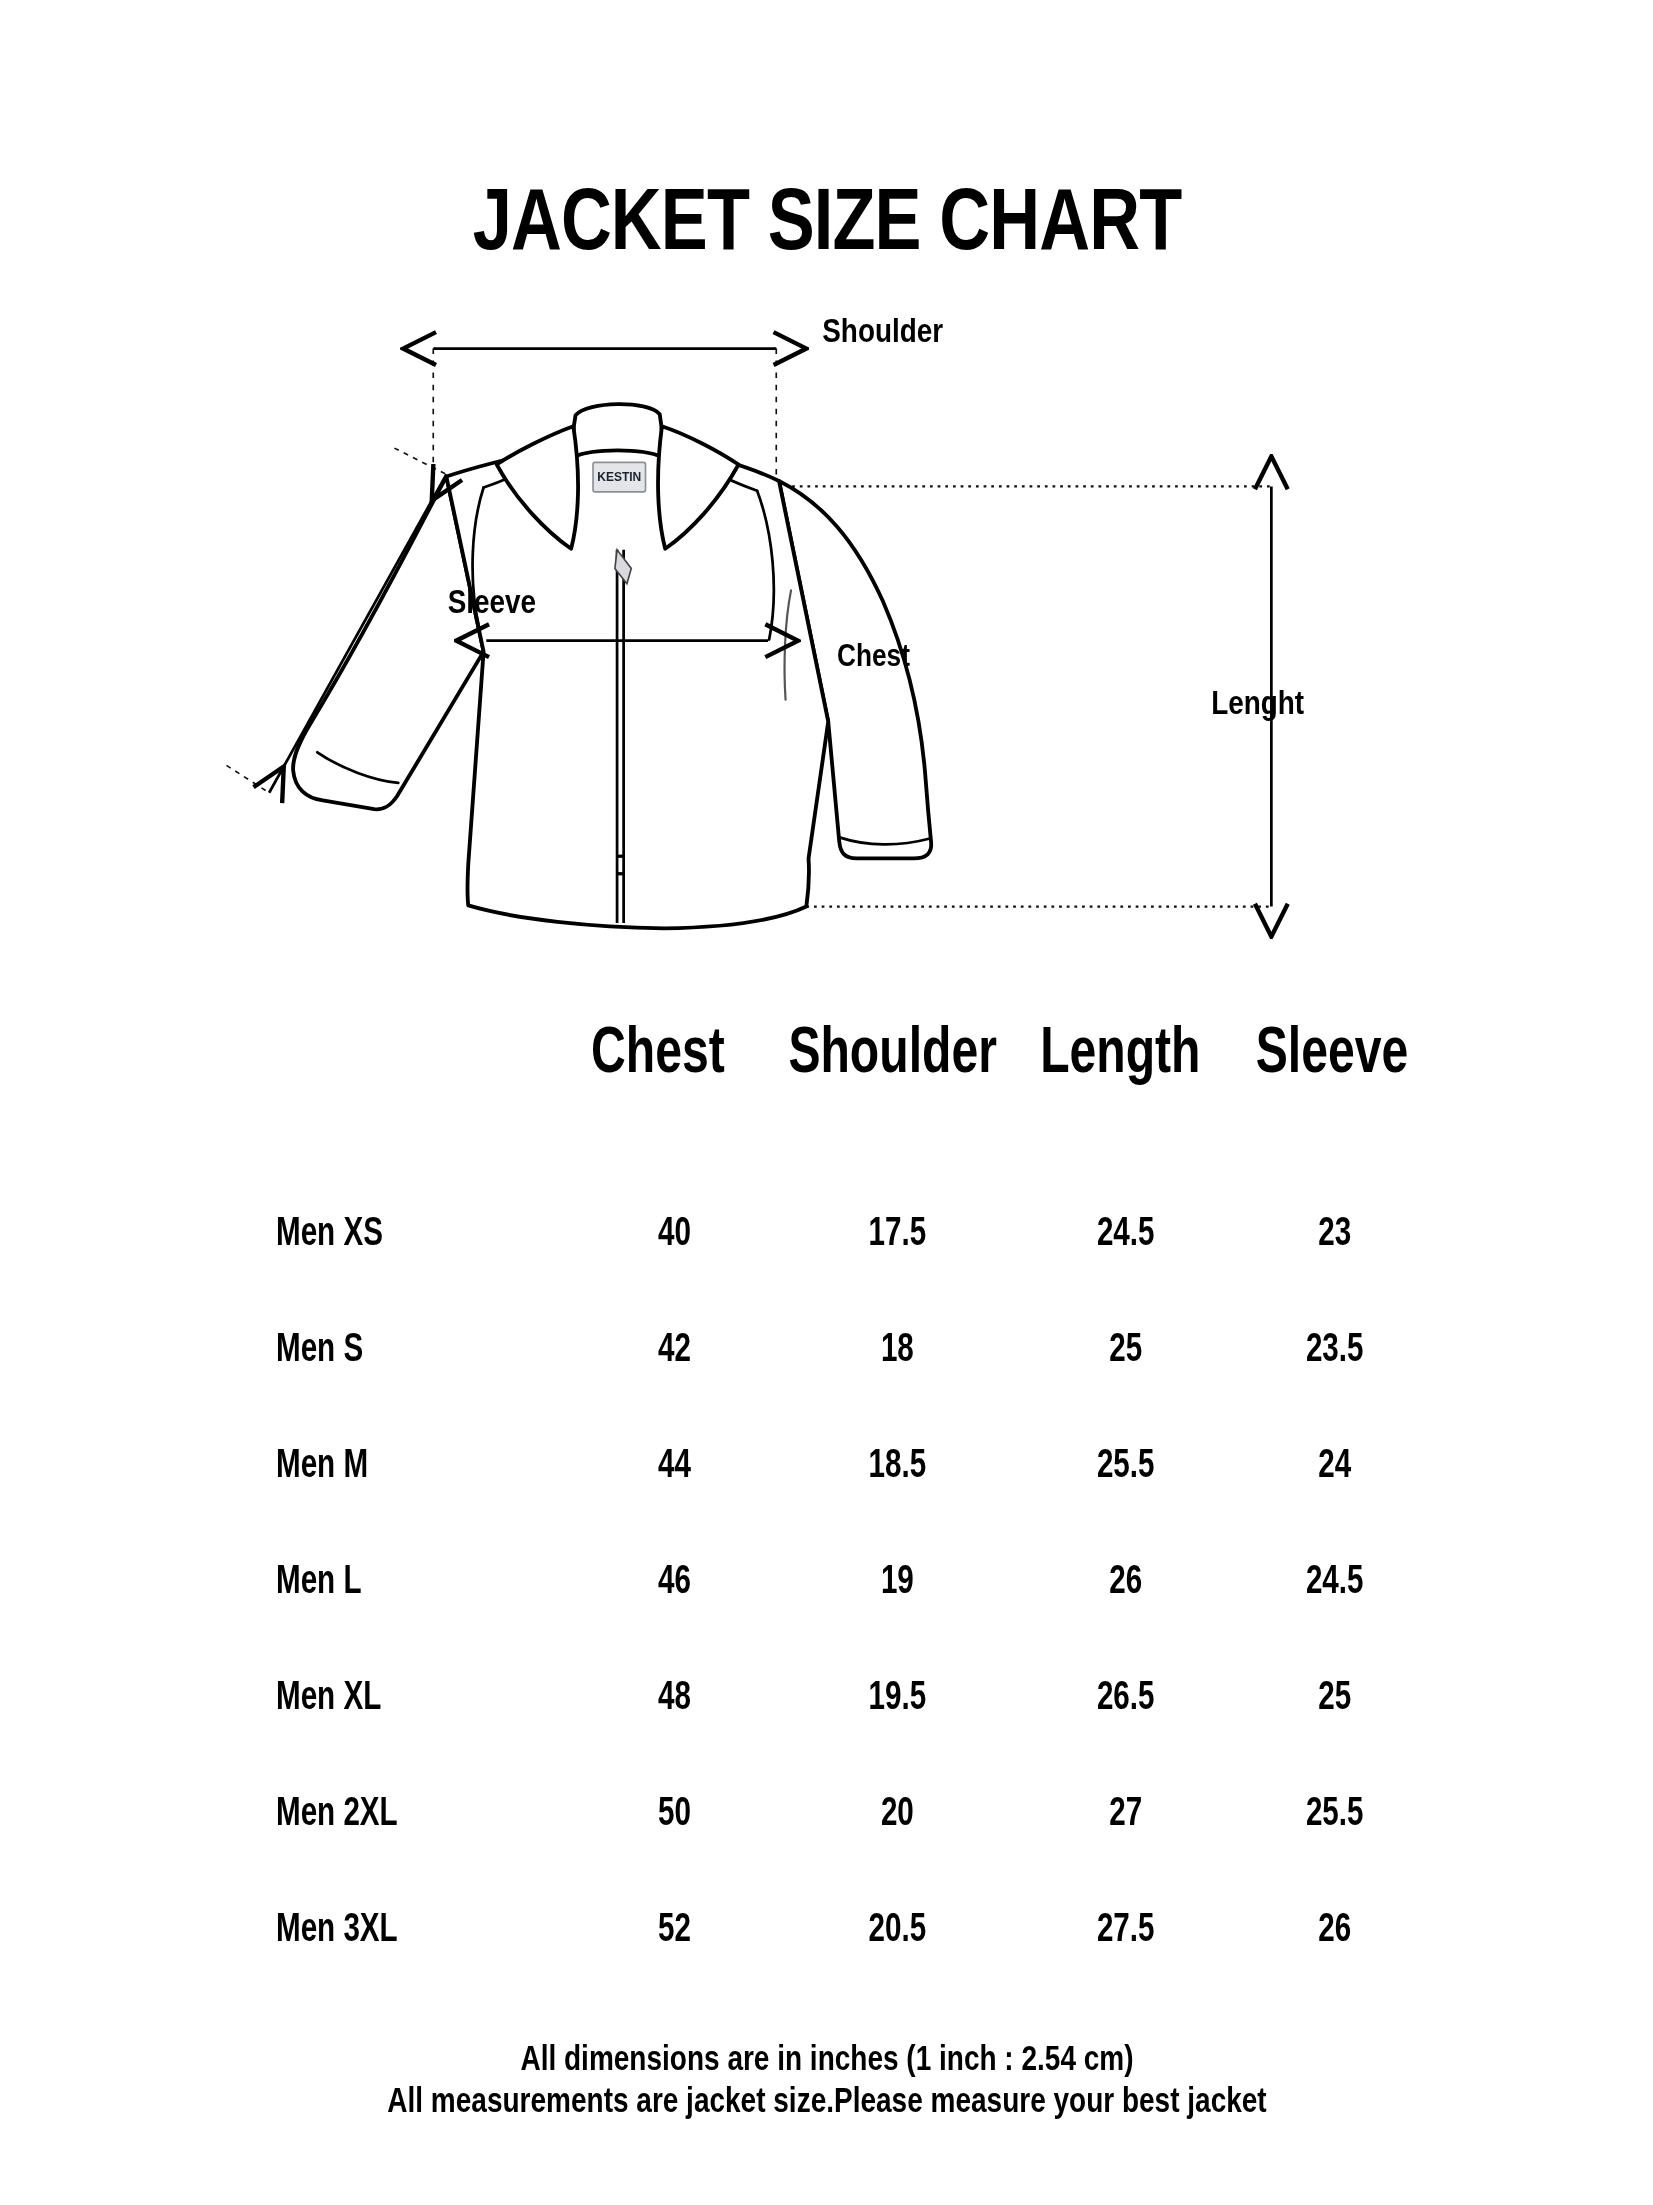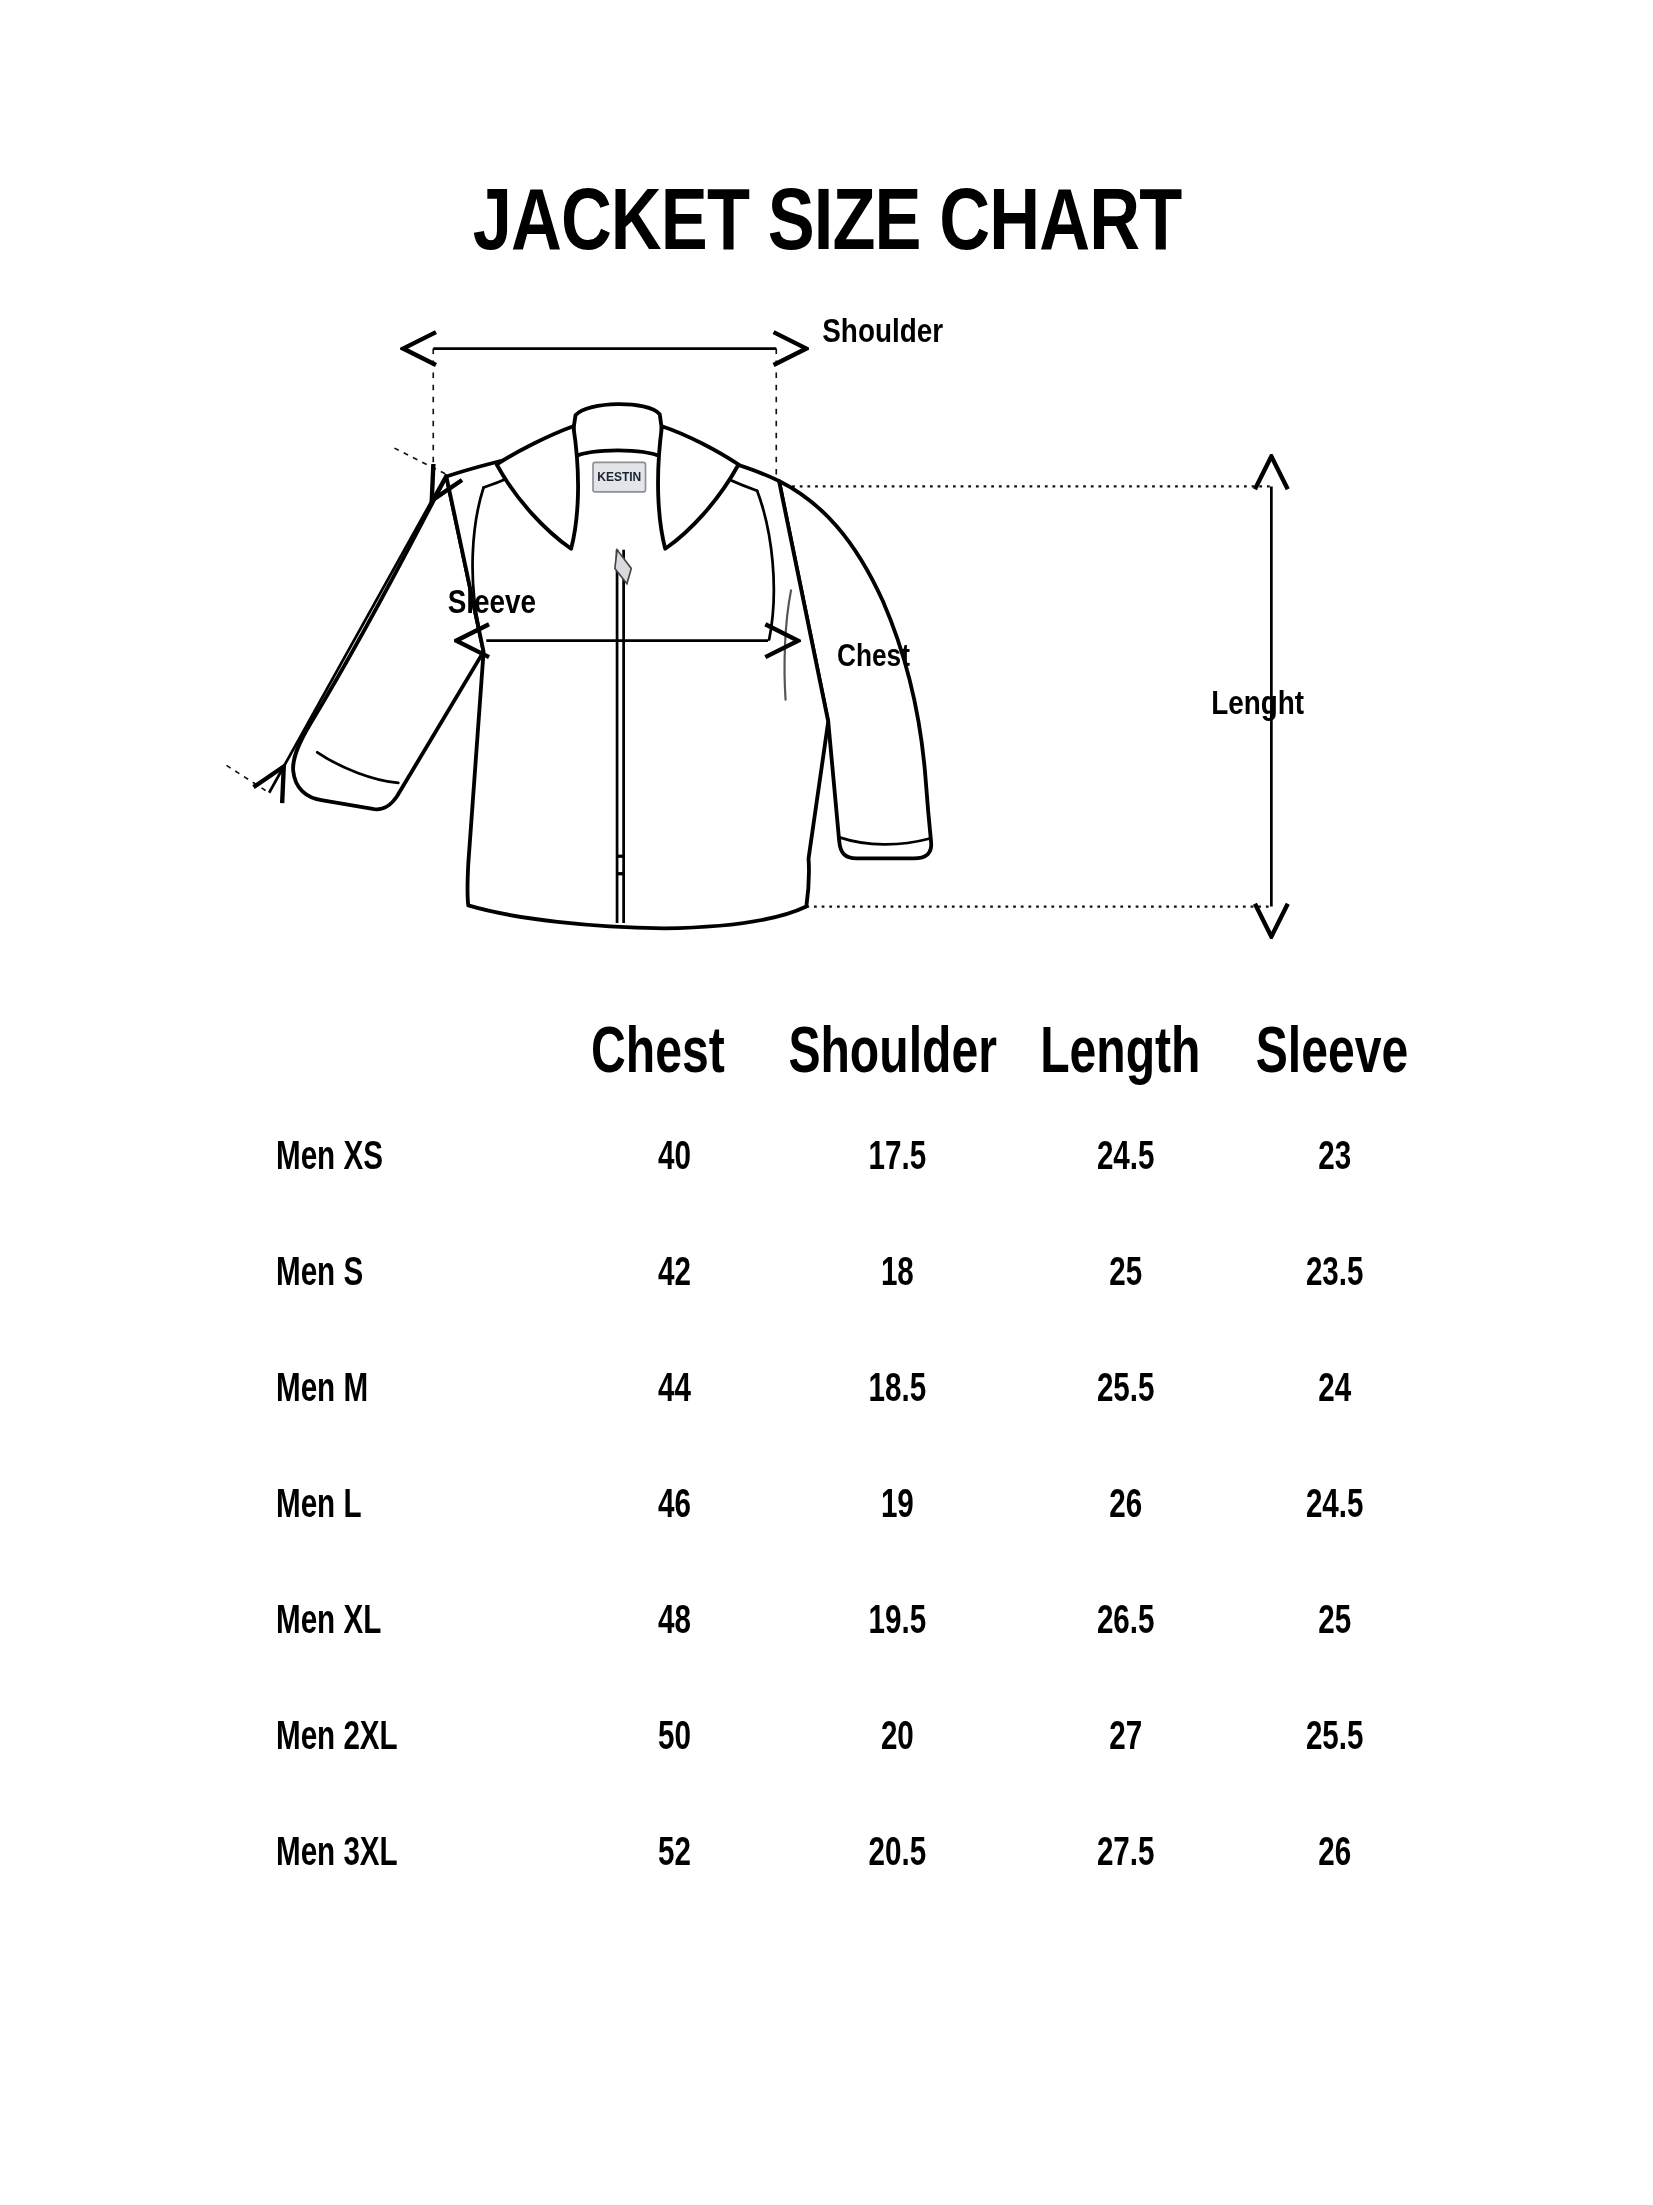--- a/index.html
+++ b/index.html
@@ -52,21 +52,21 @@
     position:absolute;
     top:1017px;left:0;width:100%;
   }
   .trow{
     display:flex;
     width:1216px;
     margin:0 auto;
     align-items:baseline;
   }
   .trow.header{ margin-bottom:53px; }
-  .trow.body{ height:116px; align-items:flex-start; }
+  .trow.body{ height:116px; align-items:flex-end; }
 
   .cell{
     transform:scaleX(0.74);
     white-space:nowrap;
     line-height:1;
   }
   .header .cell{
     font-size:65px;
     font-weight:bold;
     text-align:center;
@@ -286,15 +286,19 @@
     <div class="trow body">
       <div class="cell c-size">Men 3XL</div>
       <div class="cell c-chest">52</div>
       <div class="cell c-shoulder">20.5</div>
       <div class="cell c-length">27.5</div>
       <div class="cell c-sleeve">26</div>
     </div>
 
   </div>
 
+  <div class="footer">
+    <div class="fline">All dimensions are in inches (1 inch : 2.54 cm)</div>
+    <div class="fline">All measurements are jacket size.Please measure your best jacket</div>
+  </div>
 
 </div>
 
 
 </body></html>

